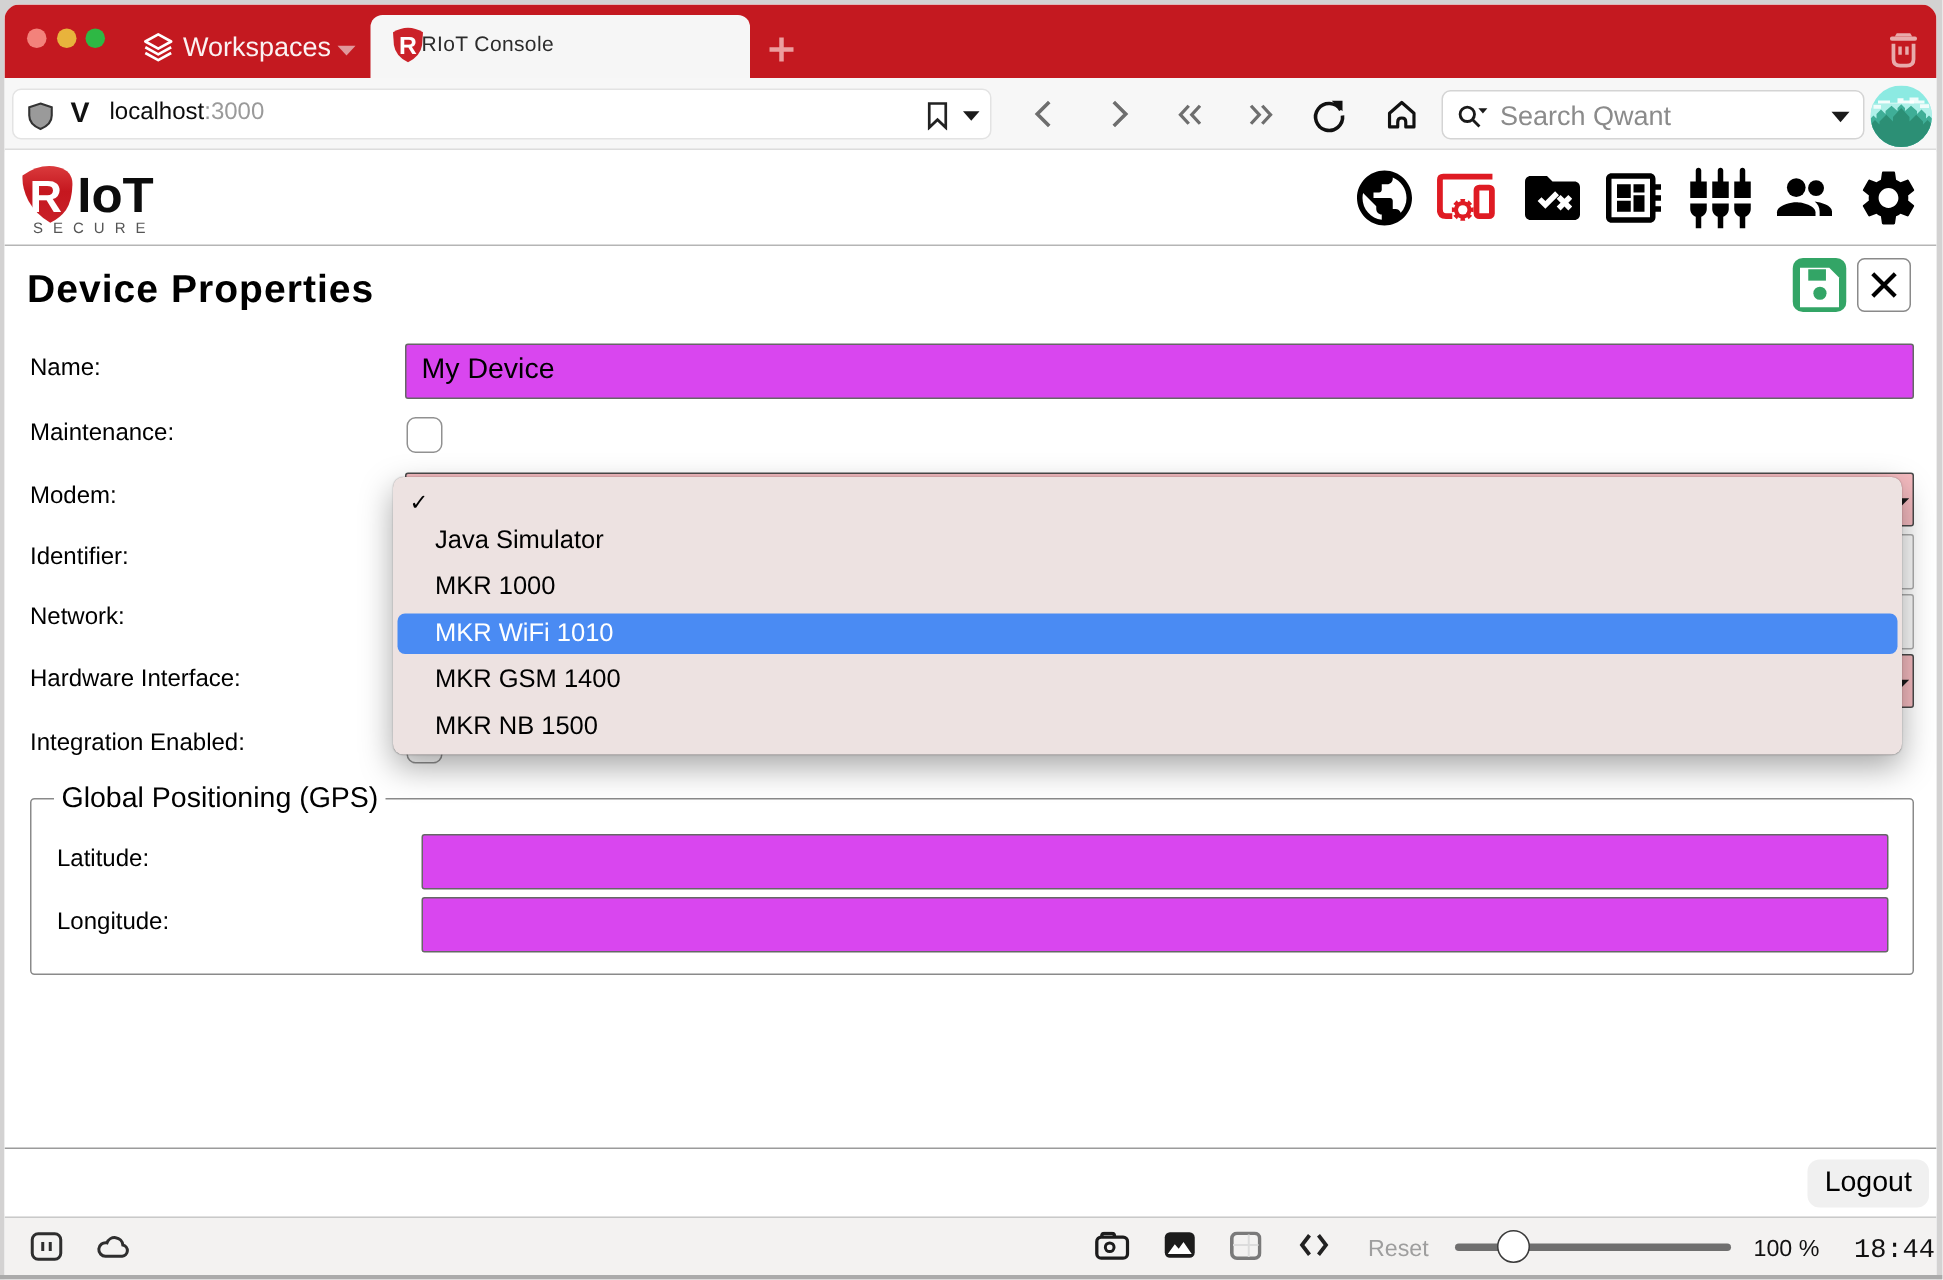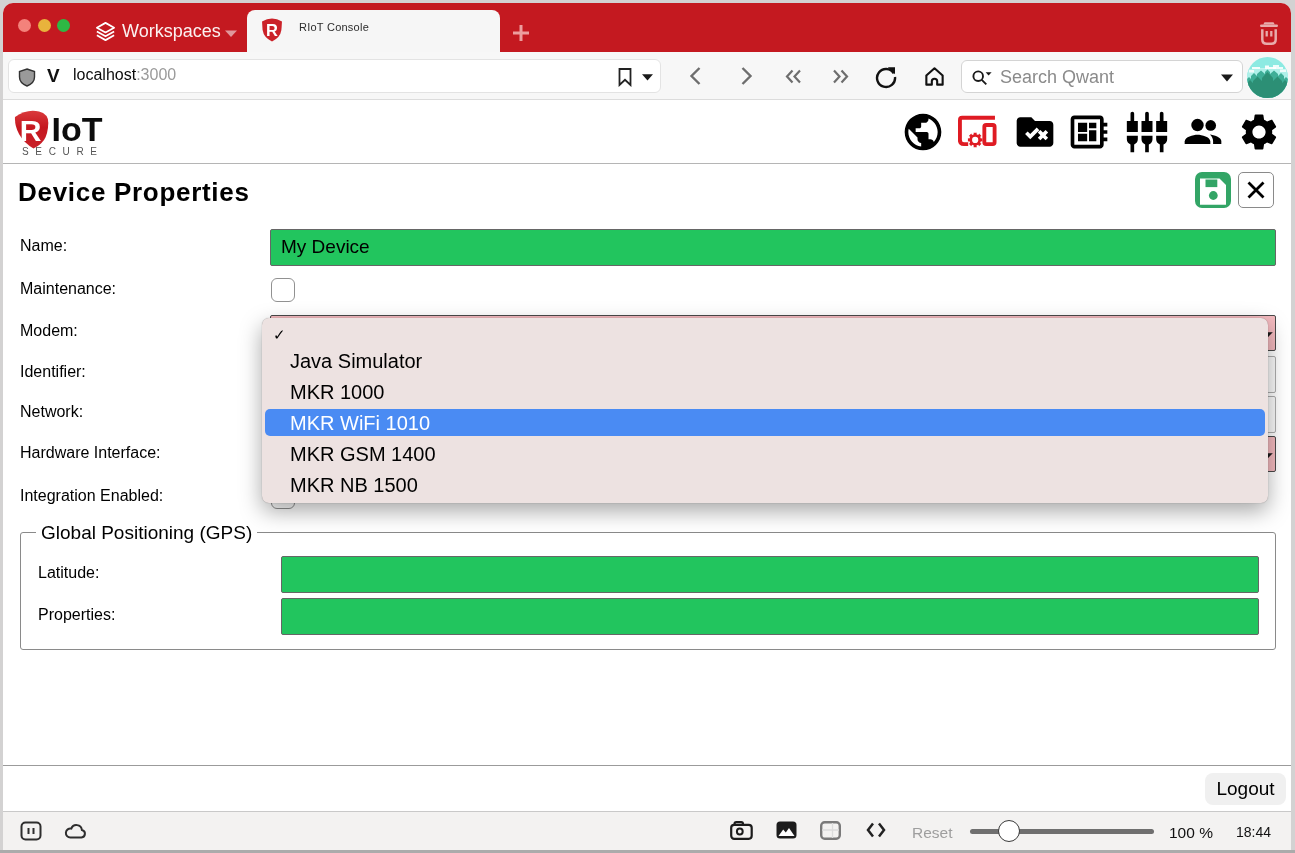--- a/index.html
+++ b/index.html
@@ -16,28 +16,28 @@
   #urlrow { position:absolute; left:0; top:49px; width:100%; height:48px; background:#f7f7f7; border-bottom:1px solid #dcdcdc; }
   #urlfield { position:absolute; left:5px; top:7px; width:653px; height:34px; background:#fff;
               border:1px solid #e3e3e3; border-radius:6px; }
   #searchfield { position:absolute; left:958px; top:8px; width:282px; height:33px; background:#fff;
               border:1px solid #d4d4d4; border-radius:6px; }
   
   #app { position:absolute; left:0; top:98px; width:100%; height:711px; background:#fff; }
   #apphead { position:absolute; left:0; top:0; width:100%; height:63px; border-bottom:1px solid #b5b5b5; }
   .navic { position:absolute; top:9px; }
   label, .lbl { font-size:16px; color:#000; }
-  .inp { position:absolute; background:#22c55e; border:1px solid #666; height:37px;
+  .inp { position:absolute; background:#d946ef; border:1px solid #666; height:37px;
          font-size:19px; font-family:"Liberation Sans",sans-serif; padding-left:10px; border-radius:2px;}
   .cbx { position:absolute; width:24px; height:24px; border:1.5px solid #919191; border-radius:6px; background:#fff; }
   .sel { position:absolute; background:#f4babf; border:1.5px solid #4a4a4a; height:36px; border-radius:2px; }
   
   #popup { position:absolute; left:259px; top:217px; width:1006px; height:185px; background:#ede2e1;
            border-radius:7px; box-shadow:0 8px 22px rgba(0,0,0,.35), 0 0 1px rgba(0,0,0,.4); }
-  .pitem { position:absolute; left:28px; font-size:20px; color:#000; }
+  .pitem { position:absolute; left:28px; font-size:17px; color:#000; }
   #bluebar { position:absolute; left:3px; top:91px; width:1000px; height:27px; background:#4a8bf3; border-radius:5px; }
   
   #footer { position:absolute; left:0; top:664px; width:100%; height:44px; border-top:1px solid #9b9b9b; background:#fff; }
   #statusbar { position:absolute; left:0; top:808px; width:100%; height:39px; background:#f3f2f1; border-top:1px solid #c9c9c9; }
   #belowwin { position:absolute; left:0; top:850px; width:100%; height:3px; background:#ababab; }
   .ticon { position:absolute; top:8px; }
 </style></head>
 <body>
 <div id="win">
 
@@ -54,21 +54,21 @@
     </svg>
     <div class="abs" style="left:119px; top:18px; font-size:18px; color:#fbf2f2;">Workspaces</div>
     <svg class="abs" style="left:221px; top:26px;" width="14" height="9" viewBox="0 0 14 9">
         <path d="M1 1.5 L7 8 L13 1.5 Z" fill="#e0989b"></path>
       </svg>
     <div id="tab">
       <svg class="abs" style="left:13px; top:7px;" width="24" height="26" viewBox="0 0 24 26">
         <path d="M2 4.5 Q12 -1.5 22 4.5 L21.4 13 Q20.3 20.5 12 24.5 Q3.7 20.5 2.6 13 Z" fill="#cb2229"></path>
         <text x="12" y="19" font-size="16.5" font-weight="bold" fill="#fff" text-anchor="middle" font-family="Liberation Sans">R</text>
       </svg>
-      <div class="abs" style="left:52px; top:11px; font-size:11px; color:#2c2c2c; letter-spacing:0.25px;">RIoT Console</div>
+      <div class="abs" style="left:34px; top:11px; font-size:14px; color:#2c2c2c; letter-spacing:0.25px;">RIoT Console</div>
     </div>
     <svg class="abs" style="left:508px; top:20px;" width="20" height="20" viewBox="0 0 20 20">
       <path d="M10 2 V18 M2 10 H18" stroke="#ec9e9e" stroke-width="3"></path>
     </svg>
     <svg class="abs" style="left:1255px; top:18px;" width="22" height="26" viewBox="0 0 22 26">
       <path d="M6.5 1.2 H15.5 L16.8 3.4 H5.2 Z" fill="#e8abab"></path>
       <rect x="2" y="3.4" width="18" height="2.7" rx="1.3" fill="#e8abab"></rect>
       <path d="M4.3 8.2 V18.5 Q4.3 22.8 8.8 22.8 H13.2 Q17.7 22.8 17.7 18.5 V8.2" fill="none" stroke="#e8abab" stroke-width="2.5"></path>
       <path d="M8.7 10 V15.5 M13.3 10 V15.5" stroke="#e8abab" stroke-width="2.3"></path>
     </svg>
@@ -217,21 +217,21 @@
     <svg class="abs" style="left:1259px; top:349px;" width="11" height="10" viewBox="0 0 11 10">
         <path d="M0 8 L8 8 L8 0 Z" fill="#1a1a1a" transform="rotate(45 5.5 5)"></path>
       </svg>
     <div class="lbl abs" style="left:17px; top:386px;">Integration Enabled:</div>
     <div class="cbx" style="left:268px; top:384px;"></div>
 
     <div class="abs" style="left:17px; top:431px; width:1256px; height:118px; border:1px solid #8a8a8a; border-radius:3px;"></div>
     <div class="abs" style="left:33px; top:421px; background:#fff; padding:0 5px; font-size:19px;">Global Positioning (GPS)</div>
     <div class="lbl abs" style="left:35px; top:463px;">Latitude:</div>
     <div class="inp" style="left:278px; top:455px; width:978px;"></div>
-    <div class="lbl abs" style="left:35px; top:505px;">Properties:</div>
+    <div class="lbl abs" style="left:35px; top:505px;">Longitude:</div>
     <div class="inp" style="left:278px; top:497px; width:978px;"></div>
 
     <div id="popup">
       <div class="pitem" style="left:11px; top:8px; font-size:15px;">✓</div>
       <div class="pitem" style="top:32px;">Java Simulator</div>
       <div class="pitem" style="top:63px;">MKR 1000</div>
       <div id="bluebar"></div>
       <div class="pitem" style="top:94px; color:#fff;">MKR WiFi 1010</div>
       <div class="pitem" style="top:125px;">MKR GSM 1400</div>
       <div class="pitem" style="top:156px;">MKR NB 1500</div>
@@ -263,16 +263,16 @@
       <rect x="1.2" y="1.2" width="18.6" height="16.6" rx="3.5" fill="none" stroke="#7a7a7a" stroke-width="2.4"></rect>
       <path d="M12.5 2 V17 M2 9 H19" stroke="#dcdcdc" stroke-width="1.3"></path>
     </svg>
     <svg class="ticon" style="left:862px;" width="22" height="20" viewBox="0 0 22 20">
       <path d="M8 3.5 L3 10 L8 16.5 M14 3.5 L19 10 L14 16.5" fill="none" stroke="#222" stroke-width="2.5"></path>
     </svg>
     <div class="abs" style="left:909px; top:12px; font-size:15.5px; color:#9e9e9e;">Reset</div>
     <div class="abs" style="left:967px; top:17px; width:184px; height:5px; background:#6f6f6f; border-radius:2.5px;"></div>
     <div class="abs" style="left:995px; top:8px; width:22px; height:22px; border-radius:50%; background:#fff; border:1.5px solid #3a3a3a;"></div>
     <div class="abs" style="left:1166px; top:12px; font-size:15.5px; color:#111;">100 %</div>
-    <div class="abs" style="left:1233px; top:12px; font-size:14px; color:#111;">18:44</div>
+    <div class="abs" style="left:1233px; top:12px; font-size:18px; color:#111;font-family:Liberation Mono, monospace;">18:44</div>
   </div>
 </div>
 <div id="belowwin"></div>
 
 </body></html>

